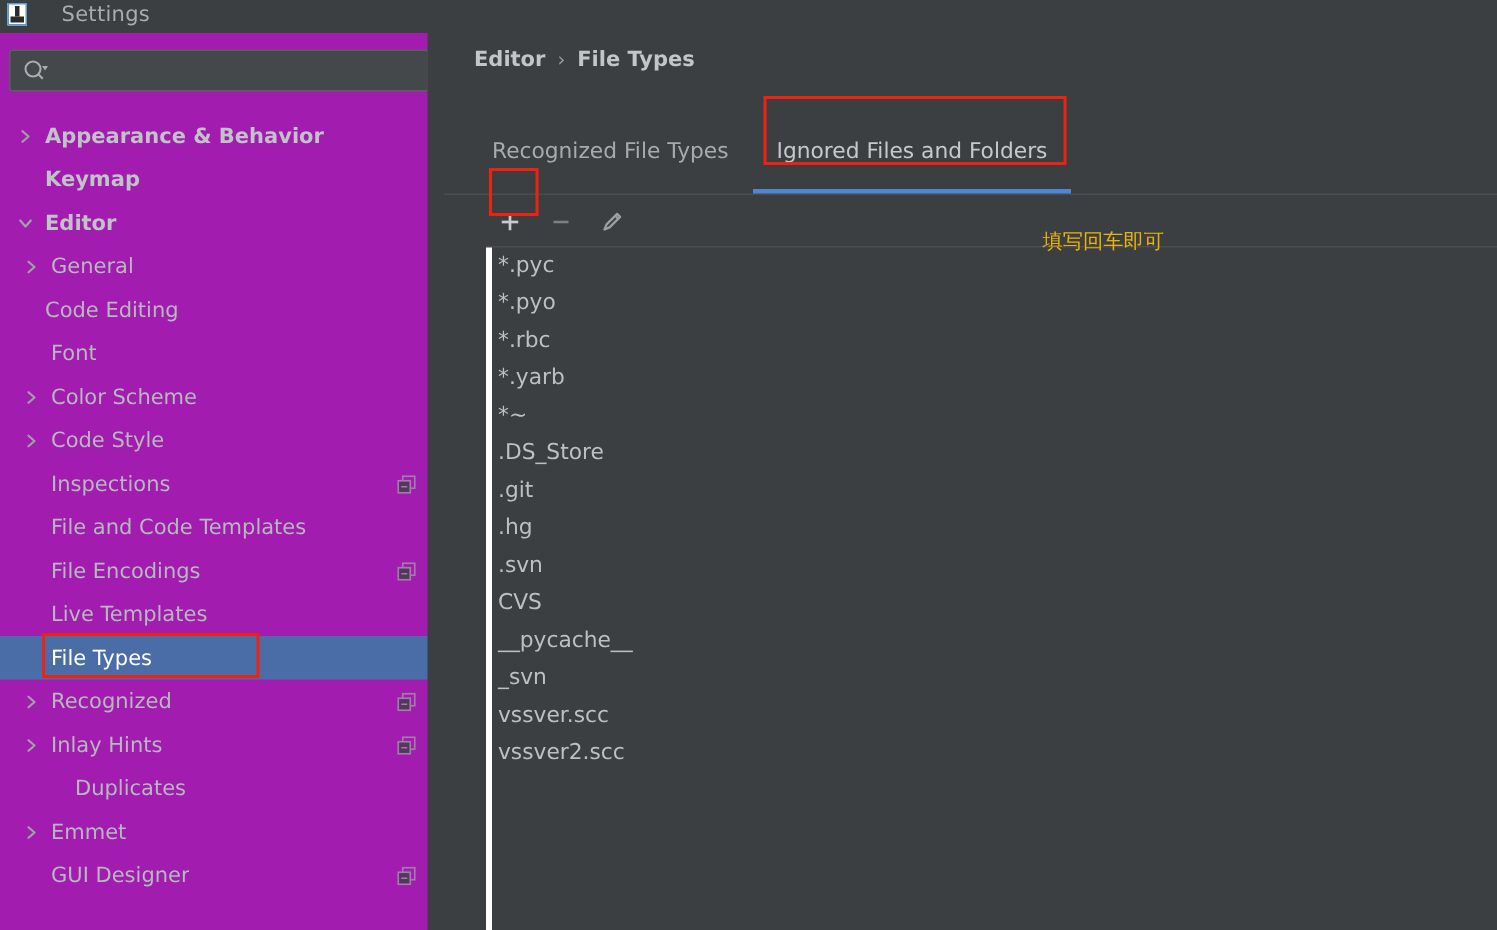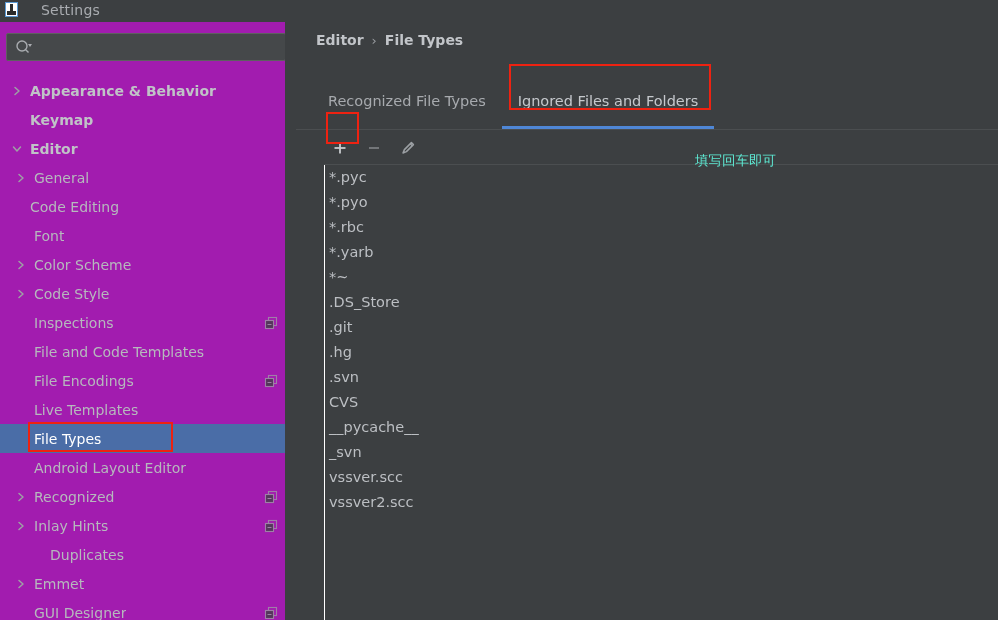--- a/index.html
+++ b/index.html
@@ -226,30 +226,30 @@
     position: absolute;
     left: 28px; top: 142px;
     width: 674px; height: 1px;
     background: #4b4e50;
   }
 
   #annotation-cn {
     position: absolute;
     left: 399px; top: 130px;
     font-size: 13.5px;
-    color: #5eead4;
+    color: #eab308;
     white-space: nowrap;
   }
 
   #list {
     position: absolute;
     left: 28px; top: 143px;
     width: 674px;
     height: 455px;
-    border-left: 1px solid #ffffff;
+    border-left: 4px solid #ffffff;
     box-sizing: border-box;
     overflow: hidden;
   }
   .list-item {
     height: 25px;
     line-height: 25px;
     padding-left: 4px;
     font-size: 14.5px;
     color: #bcbfc3;
     white-space: nowrap;
@@ -378,25 +378,20 @@
           </svg></span>
       </div>
       <div class="tree-row lvl1">
         <span class="gap"></span>
         <span class="label" style="margin-left: 6px;">Live Templates</span>
         <span class="spacer"></span>
       </div>
       <div class="tree-row lvl1 selected">
         <span class="gap"></span>
         <span class="label" style="margin-left: 6px;">File Types</span>
-        <span class="spacer"></span>
-      </div>
-      <div class="tree-row lvl1">
-        <span class="gap"></span>
-        <span class="label" style="margin-left: 6px;">Android Layout Editor</span>
         <span class="spacer"></span>
       </div>
       <div class="tree-row lvl1">
         <span class="arrow">
           <svg width="14" height="14" viewBox="0 0 14 14">
             <polyline points="5,3.5 9,7 5,10.5" fill="none" stroke="#9ea1a5" stroke-width="1.5" stroke-linecap="round" stroke-linejoin="round"></polyline>
           </svg>
         </span>
         <span class="label" style="margin-left: 6px;">Recognized</span>
         <span class="spacer"></span>

